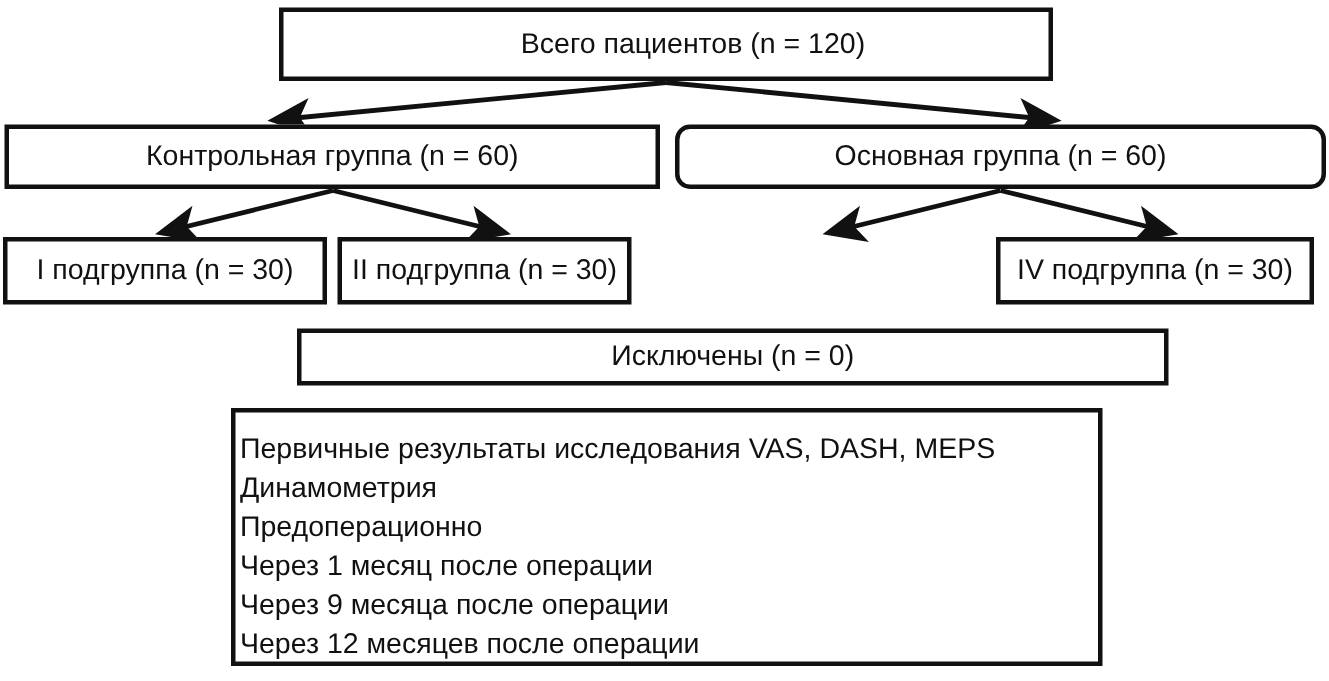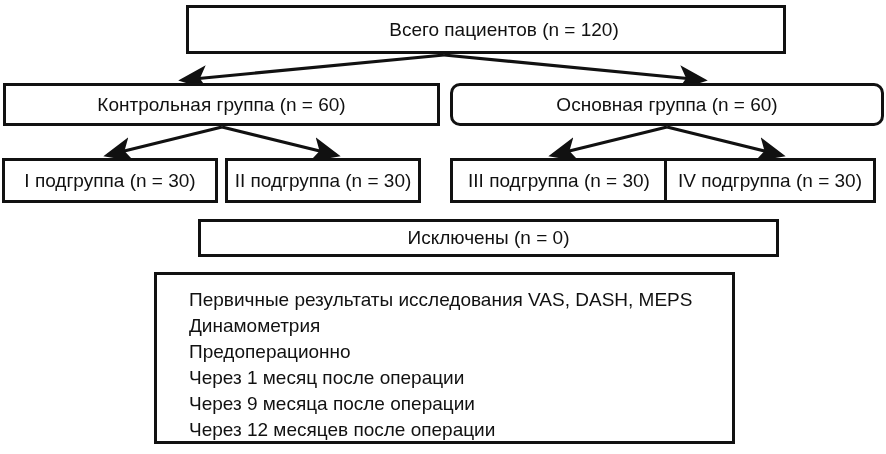--- a/index.html
+++ b/index.html
@@ -31,21 +31,21 @@
   .node .label {
     font-size: 19px;
     line-height: 1.15;
     color: #111111;
     white-space: nowrap;
   }
   
   #node-total {
     left: 186px;
     top: 5px;
-    width: 600px;
+    width: 516px;
     height: 49px;
     padding-left: 36px;
   }
   
   #node-control {
     left: 3px;
     top: 83px;
     width: 437px;
     height: 43px;
   }
@@ -89,21 +89,21 @@
     height: 38px;
     margin-left: 44px;
   }
   
   #node-outcomes {
     left: 154px;
     top: 272px;
     width: 581px;
     height: 172px;
     display: block;
-    padding: 12px 0 0 32px;
+    padding: 12px 0 0 3px;
     text-align: left;
   }
   #node-outcomes .outcome-line {
     font-size: 19px;
     line-height: 26px;
     color: #111111;
     white-space: nowrap;
     text-align: left;
   }
   #edges {
@@ -153,23 +153,20 @@
   </div>
 
   <div class="node" id="node-sub1">
     <span class="label">I подгруппа (n = 30)</span>
   </div>
 
   <div class="node" id="node-sub2">
     <span class="label">II подгруппа (n = 30)</span>
   </div>
 
-  <div class="node" id="node-sub3">
-    <span class="label">III подгруппа (n = 30)</span>
-  </div>
 
   <div class="node" id="node-sub4">
     <span class="label">IV подгруппа (n = 30)</span>
   </div>
 
   <div class="node" id="node-excluded">
     <span class="label">Исключены (n = 0)</span>
   </div>
 
   <div class="node" id="node-outcomes">

